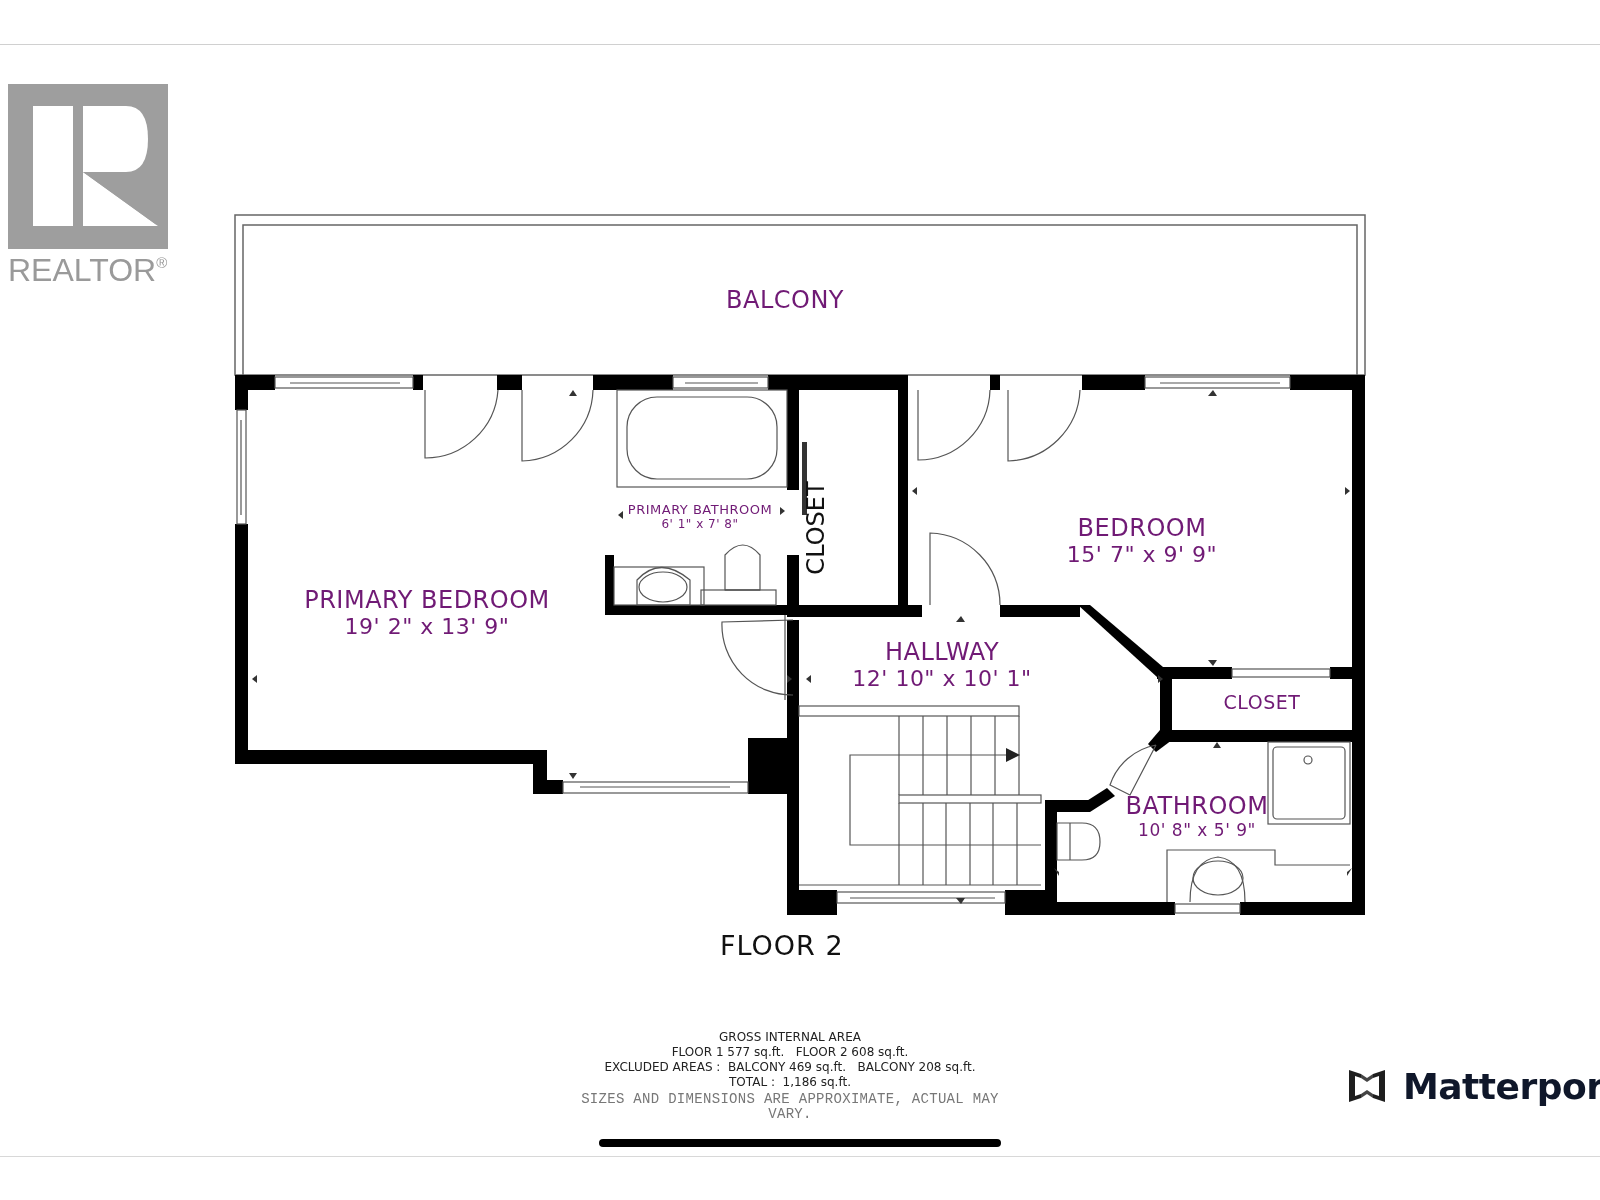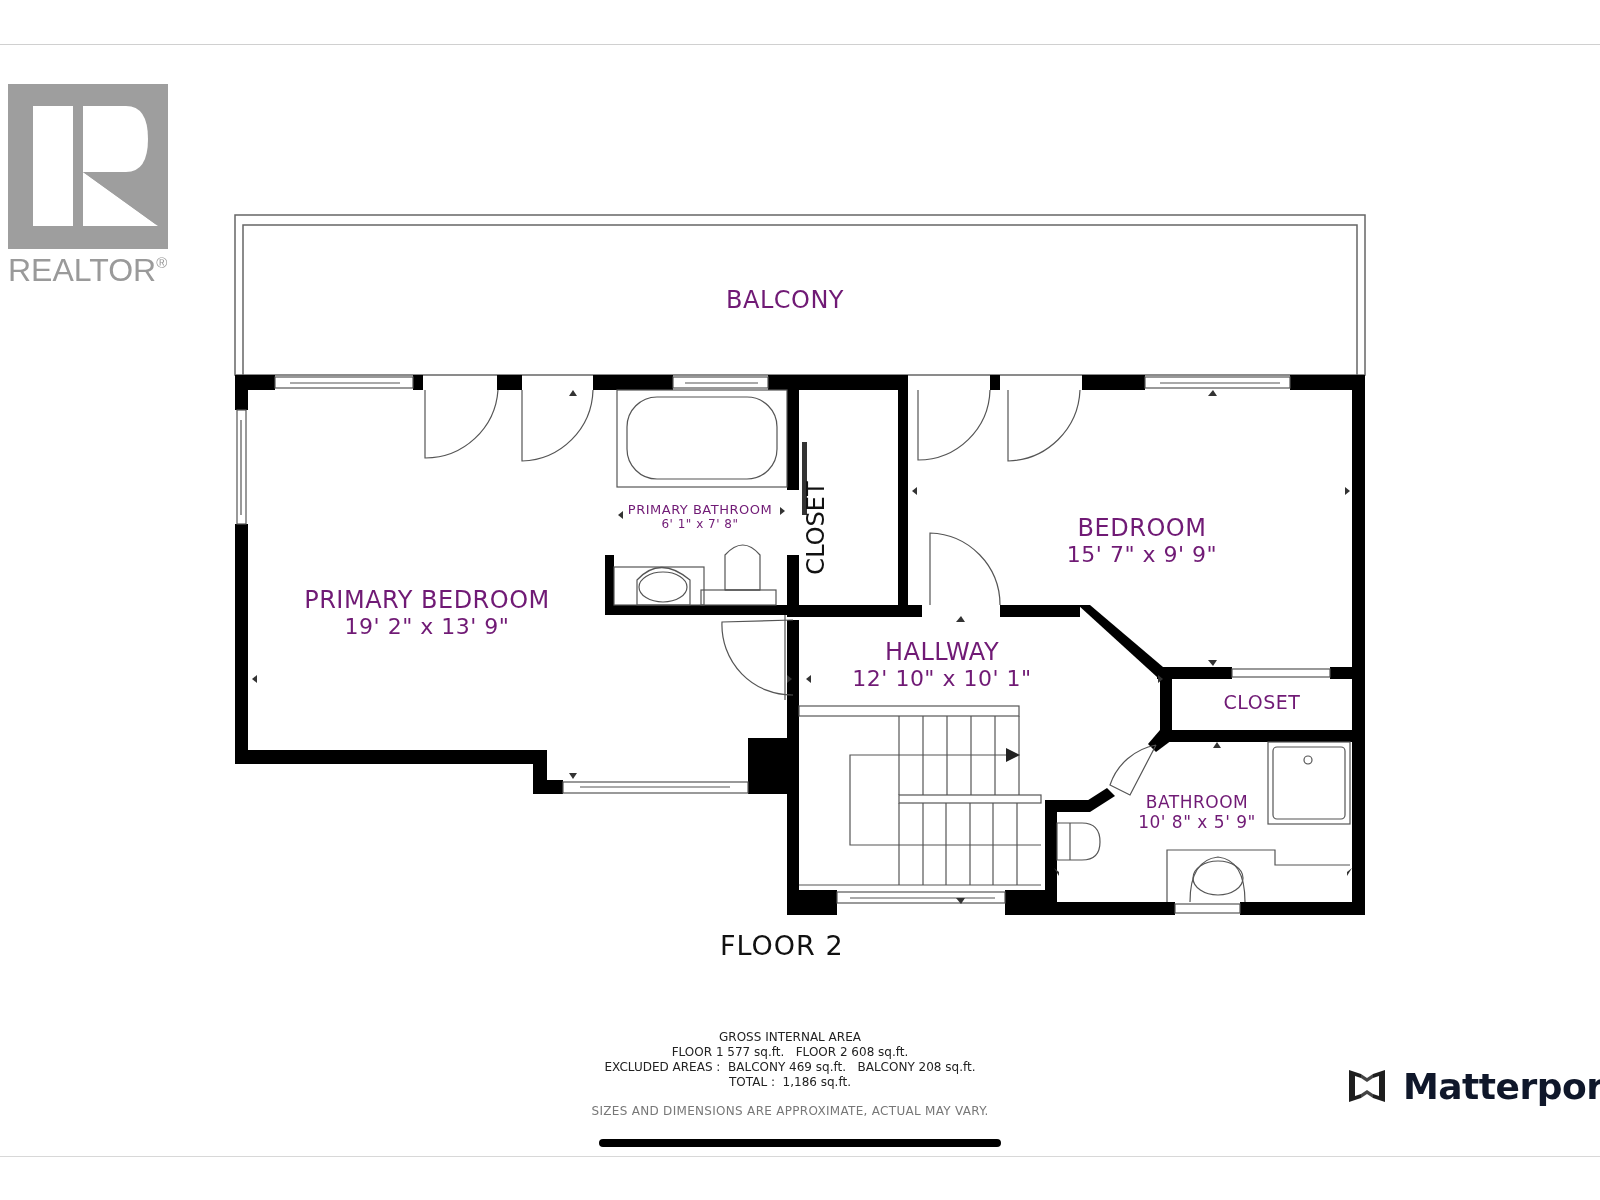--- a/index.html
+++ b/index.html
@@ -12,21 +12,21 @@
   .realtor-reg { font-size: 15px; vertical-align: top; position: relative; top: 2px; }
   .plan { position: absolute; left: 0; top: 0; }
   .room-label { position: absolute; text-align: center; white-space: nowrap; color: #701a75; }
   .room-name { font-size: 24px; letter-spacing: 0.5px; }
   .room-dim { font-size: 22px; letter-spacing: 0.5px; }
   .small .room-name { font-size: 13px; }
   .small .room-dim { font-size: 12px; }
   .closet-v { position: absolute; left: 816px; top: 528px; transform: rotate(-90deg); transform-origin: center; font-size: 24px; width: 120px; text-align: center; margin-left: -60px; margin-top: -14px; }
   .floor-label { position: absolute; left: 720px; top: 930px; font-size: 27px; letter-spacing: 1px; }
   .area-block { position: absolute; left: 580px; top: 1030px; width: 420px; text-align: center; font-family: "DejaVu Sans", sans-serif; font-size: 12px; line-height: 15px; color: #222; }
-  .area-disclaimer { font-size: 12px; color: #777; margin-top: 14px; letter-spacing: 0.3px; }
+  .area-disclaimer { font-size: 14px; color: #777; margin-top: 2px; letter-spacing: 0.3px; font-family: Liberation Mono, monospace; }
   .matterport { position: absolute; left: 1347px; top: 1066px; height: 40px; display: flex; align-items: center; }
   .matterport-word { font-family: "DejaVu Sans", sans-serif; font-weight: bold; font-size: 36px; color: #0f172a; margin-left: 16px; letter-spacing: -0.5px; }
   .home-indicator { position: absolute; left: 599px; top: 1139px; width: 402px; height: 8px; border-radius: 4px; background: #000; }
 </style>
 </head>
 <body>
 
 <div class="top-rule"></div>
 
 <div class="realtor-logo">
@@ -220,21 +220,21 @@
 <div class="room-label" style="left:942px; top:638px; transform:translateX(-50%);">
   <div class="room-name">HALLWAY</div>
   <div class="room-dim">12' 10" x 10' 1"</div>
 </div>
 
 <div class="room-label" style="left:1262px; top:691px; transform:translateX(-50%);">
   <div class="room-name" style="font-size:19px;">CLOSET</div>
 </div>
 
 <div class="room-label" style="left:1197px; top:792px; transform:translateX(-50%);">
-  <div class="room-name" style="font-size:17px;">BATHROOM</div>
+  <div class="room-name" style="font-size:24px;">BATHROOM</div>
   <div class="room-dim" style="font-size:17px;">10' 8" x 5' 9"</div>
 </div>
 
 <div class="floor-label">FLOOR 2</div>
 
 <div class="area-block">
   <div>GROSS INTERNAL AREA</div>
   <div style="white-space:pre;">FLOOR 1 577 sq.ft.   FLOOR 2 608 sq.ft.</div>
   <div style="white-space:pre;">EXCLUDED AREAS :  BALCONY 469 sq.ft.   BALCONY 208 sq.ft.</div>
   <div style="white-space:pre;">TOTAL :  1,186 sq.ft.</div>

